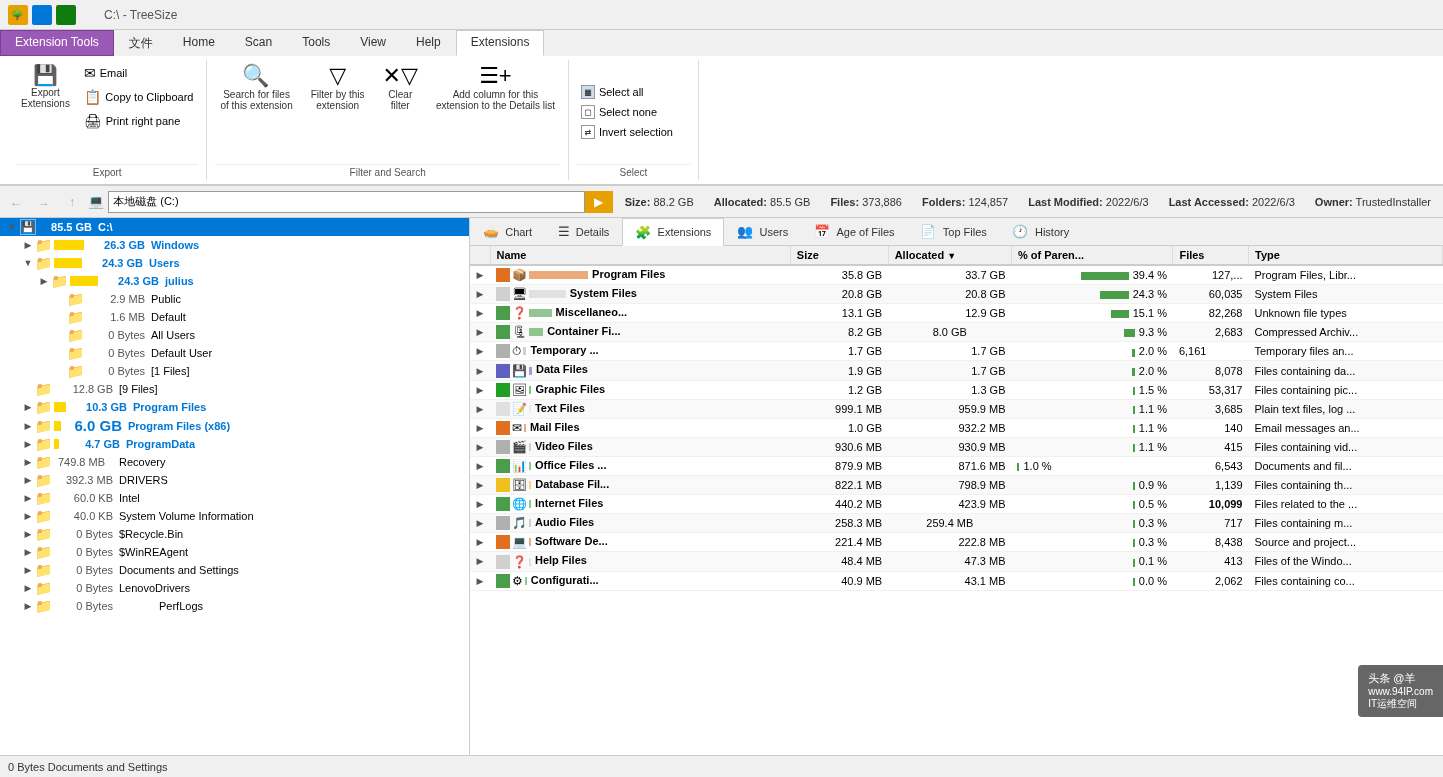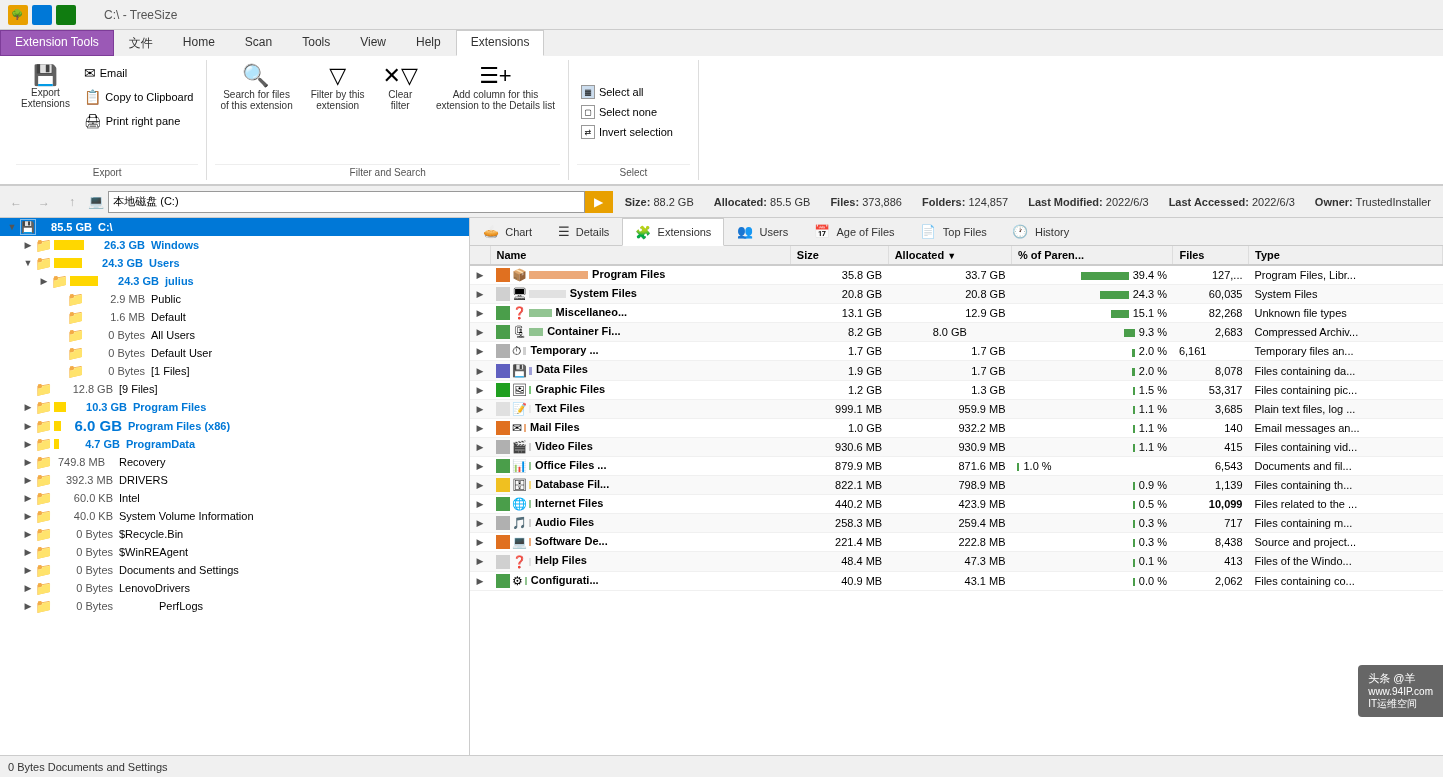--- a/index.html
+++ b/index.html
@@ -553,21 +553,21 @@
               <td style="text-align: right;">440.2 MB</td>
               <td style="text-align: right;">423.9 MB</td>
               <td style="text-align: right;"><span style="width: 2px; height: 8px; background: rgb(74, 158, 74); display: inline-block; vertical-align: middle; margin-right: 4px;"></span>0.5 %</td>
               <td style="text-align: right; font-weight: bold;">10,099</td>
               <td>Files related to the ...</td>
             </tr>
             <tr class="alt">
               <td class="row-expand">▶</td>
               <td><span class="color-box" style="background: rgb(176, 176, 176);"></span><span class="file-icon">🎵</span><span class="pct-bar" style="width: 2px; background: rgb(176, 176, 176); opacity: 0.6;"></span><strong>Audio Files</strong></td>
               <td style="text-align: right;">258.3 MB</td>
-              <td style="text-align: right;">259.4 MB</td>
+              <td style="text-align: center;">259.4 MB</td>
               <td style="text-align: right;"><span style="width: 2px; height: 8px; background: rgb(74, 158, 74); display: inline-block; vertical-align: middle; margin-right: 4px;"></span>0.3 %</td>
               <td style="text-align: right;">717</td>
               <td>Files containing m...</td>
             </tr>
             <tr>
               <td class="row-expand">▶</td>
               <td><span class="color-box" style="background: rgb(224, 112, 32);"></span><span class="file-icon">💻</span><span class="pct-bar" style="width: 2px; background: rgb(224, 112, 32); opacity: 0.6;"></span><strong>Software De...</strong></td>
               <td style="text-align: right;">221.4 MB</td>
               <td style="text-align: right;">222.8 MB</td>
               <td style="text-align: right;"><span style="width: 2px; height: 8px; background: rgb(74, 158, 74); display: inline-block; vertical-align: middle; margin-right: 4px;"></span>0.3 %</td>

